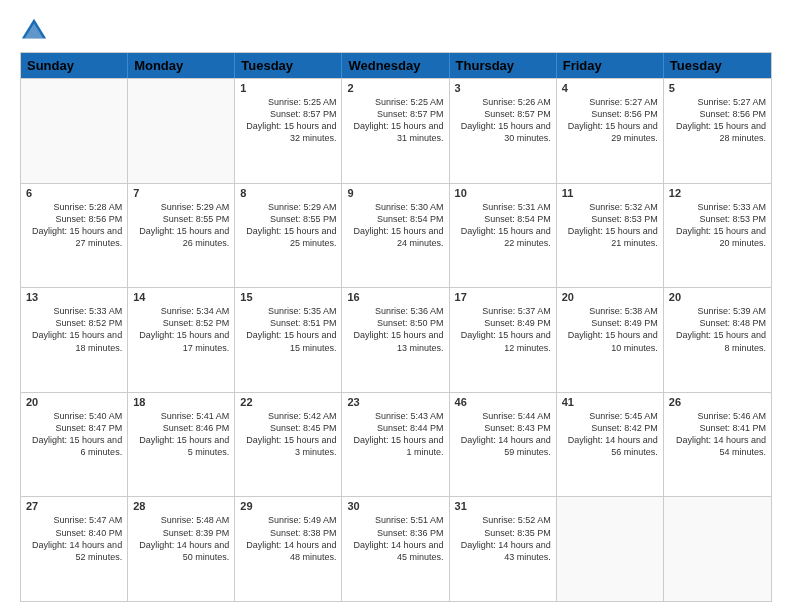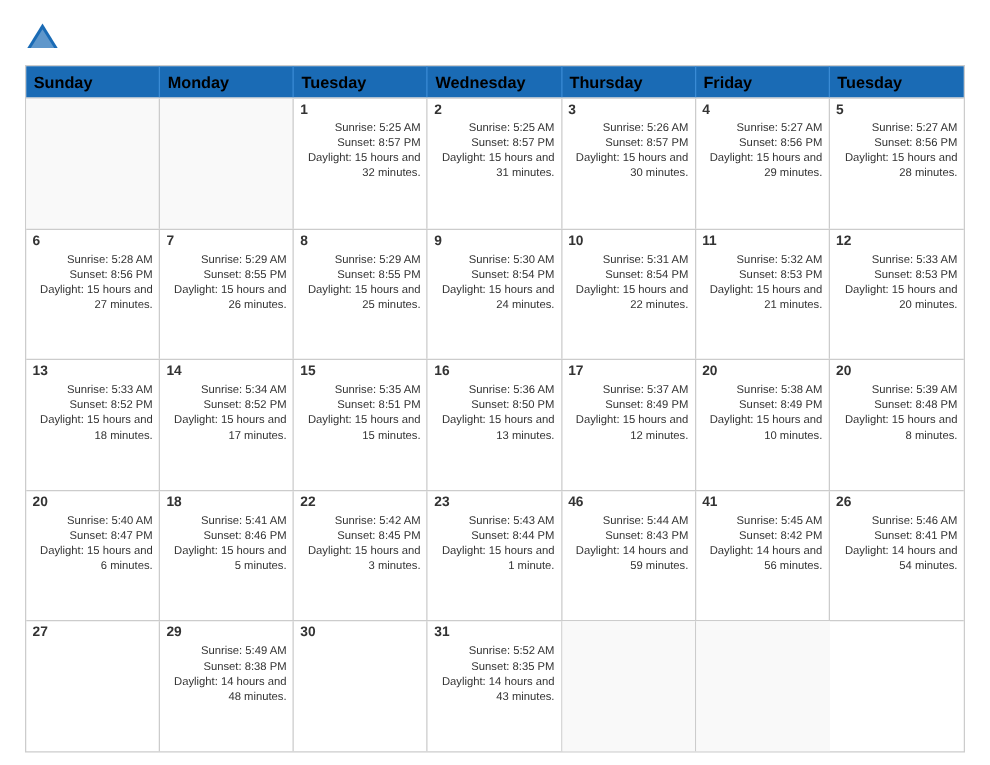--- a/index.html
+++ b/index.html
@@ -257,27 +257,33 @@
             <div class="cell-text">Sunrise: 5:45 AM<br>Sunset: 8:42 PM<br>Daylight: 14 hours and 56 minutes.</div>
           </div>
           <div class="cal-cell">
             <span class="day-number">26</span>
             <div class="cell-text">Sunrise: 5:46 AM<br>Sunset: 8:41 PM<br>Daylight: 14 hours and 54 minutes.</div>
           </div>
         </div>
         <div class="cal-row">
           <div class="cal-cell">
             <span class="day-number">27</span>
+            <div class="cell-text">Sunrise: 5:47 AM<br>Sunset: 8:40 PM<br>Daylight: 14 hours and 52 minutes.</div>
+          </div>
+          <div class="cal-cell">
+            <span class="day-number">28</span>
+            <div class="cell-text">Sunrise: 5:48 AM<br>Sunset: 8:39 PM<br>Daylight: 14 hours and 50 minutes.</div>
           </div>
           <div class="cal-cell">
             <span class="day-number">29</span>
             <div class="cell-text">Sunrise: 5:49 AM<br>Sunset: 8:38 PM<br>Daylight: 14 hours and 48 minutes.</div>
           </div>
           <div class="cal-cell">
             <span class="day-number">30</span>
+            <div class="cell-text">Sunrise: 5:51 AM<br>Sunset: 8:36 PM<br>Daylight: 14 hours and 45 minutes.</div>
           </div>
           <div class="cal-cell">
             <span class="day-number">31</span>
             <div class="cell-text">Sunrise: 5:52 AM<br>Sunset: 8:35 PM<br>Daylight: 14 hours and 43 minutes.</div>
           </div>
           <div class="cal-cell empty"></div>
           <div class="cal-cell empty"></div>
         </div>
       </div>
   </div>

